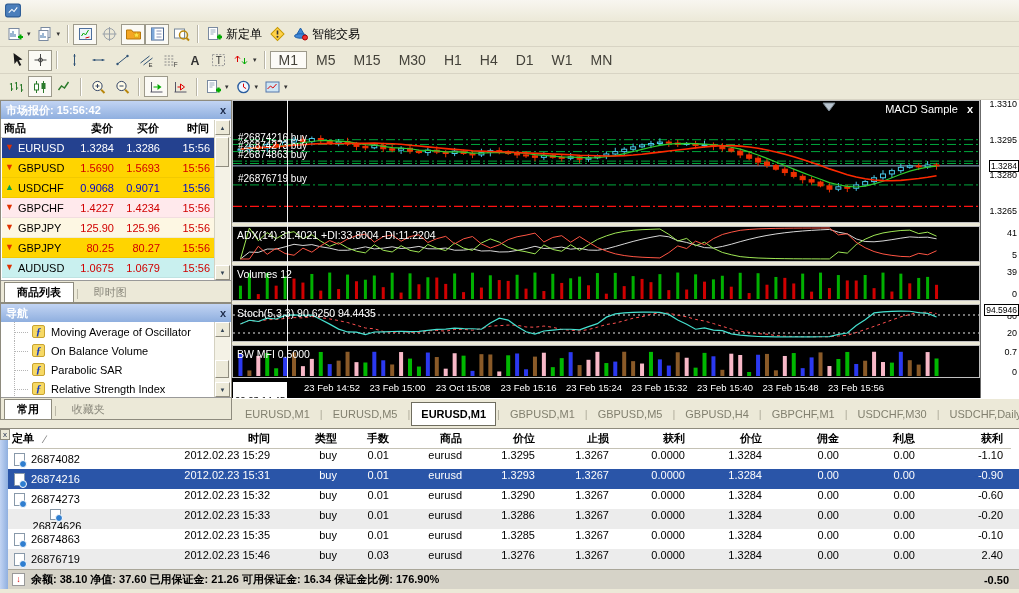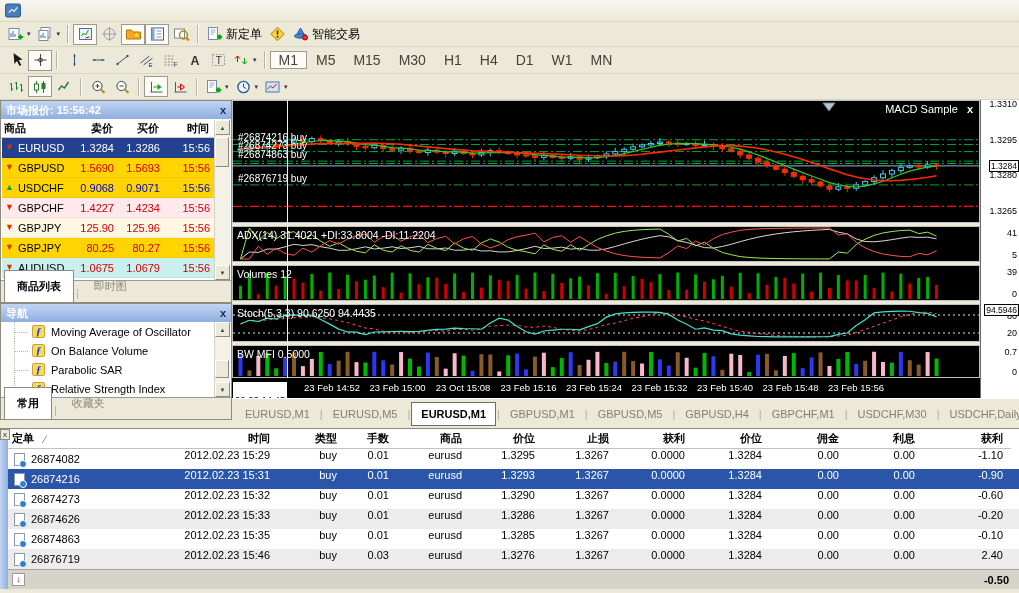--- a/index.html
+++ b/index.html
@@ -33,21 +33,21 @@
   .c-sym { width:68px; padding-left:3px; display:flex; gap:4px; align-items:center; }
   .c-bid { width:48px; text-align:right; padding-right:4px; }
   .c-ask { width:46px; text-align:right; padding-right:4px; }
   .c-time{ width:50px; text-align:right; padding-right:4px; }
   .arr { font-size:9px; line-height:9px; }
   .vscroll { position:absolute; right:1px; width:16px; background:#f4f2e6; border-left:1px solid #d4d1c1; }
   .sb-btn { height:15px; background:#ece9d8; border:1px solid #fff; border-right-color:#8f8c7e; border-bottom-color:#8f8c7e; font-size:6px; display:flex; align-items:center; justify-content:center; color:#345; }
   .sb-dn { position:absolute; bottom:0; left:0; right:0; }
   .sb-thumb { position:absolute; left:0; width:14px; background:#ece9d8; border:1px solid #fff; border-right-color:#8f8c7e; border-bottom-color:#8f8c7e; }
   .mini-tabs { position:absolute; bottom:0; left:0; right:0; height:22px; background:#ece9d8; border-top:1px solid #999; display:flex; align-items:flex-end; padding-left:3px; }
-  .mini-tab { padding:8px 12px; color:#8a887c; border:1px solid transparent; border-bottom:none; }
+  .mini-tab { padding:2px 12px; color:#8a887c; border:1px solid transparent; border-bottom:none; }
   .mini-tab.active { background:#fff; border-color:#8e8b7e; color:#000; font-weight:bold; }
   .mini-sep { color:#b5b2a2; padding:3px 2px; }
 
   #navigator { left:0; top:303px; width:232px; height:117px; }
   .nav-list { position:absolute; top:18px; left:1px; right:17px; bottom:22px; overflow:hidden; background:#fff; }
   .nav-item { height:19px; display:flex; align-items:center; gap:6px; padding-left:30px; position:relative; white-space:nowrap; }
   .nav-item::before { content:""; position:absolute; left:12px; top:0; bottom:0; border-left:1px dotted #b5b5b5; }
   .nav-item::after  { content:""; position:absolute; left:12px; width:14px; top:50%; border-top:1px dotted #b5b5b5; }
   .f-icon { width:13px; height:13px; flex:0 0 13px; background:#f7d964; border:1px solid #c8a332; border-radius:2px; color:#1a3fbf; font-style:italic; font-family:"Liberation Serif",serif; font-weight:bold; font-size:11px; line-height:11px; text-align:center; }
 
@@ -1012,21 +1012,21 @@
           <span class="oc" style="width: 73px;">eurusd</span>
           <span class="oc" style="width: 73px;">1.3290</span>
           <span class="oc" style="width: 74px;">1.3267</span>
           <span class="oc" style="width: 76px;">0.0000</span>
           <span class="oc" style="width: 77px;">1.3284</span>
           <span class="oc" style="width: 77px;">0.00</span>
           <span class="oc" style="width: 76px;">0.00</span>
           <span class="oc" style="width: 88px;">-0.60</span>
         </div>
         <div class="ord-row stripe">
-          <span class="oc first" style="width: 102px;">
+          <span class="oc first" style="width: 102px; flex-direction: column;">
             <span class="ord-ic"></span>
             <span>26874626</span>
           </span>
           <span class="oc" style="width: 168px;">2012.02.23 15:33</span>
           <span class="oc" style="width: 67px;">buy</span>
           <span class="oc" style="width: 52px;">0.01</span>
           <span class="oc" style="width: 73px;">eurusd</span>
           <span class="oc" style="width: 73px;">1.3286</span>
           <span class="oc" style="width: 74px;">1.3267</span>
           <span class="oc" style="width: 76px;">0.0000</span>
@@ -1065,16 +1065,17 @@
           <span class="oc" style="width: 74px;">1.3267</span>
           <span class="oc" style="width: 76px;">0.0000</span>
           <span class="oc" style="width: 77px;">1.3284</span>
           <span class="oc" style="width: 77px;">0.00</span>
           <span class="oc" style="width: 76px;">0.00</span>
           <span class="oc" style="width: 88px;">2.40</span>
         </div>
       </div>
     <div class="summary">
       <span class="sum-ic">↓</span>
+      <span>余额: 38.10  净值: 37.60  已用保证金: 21.26  可用保证金: 16.34  保证金比例: 176.90%</span>
       <span class="sum-right">-0.50</span>
     </div>
   </div>
 </div>
 
 </body></html>

